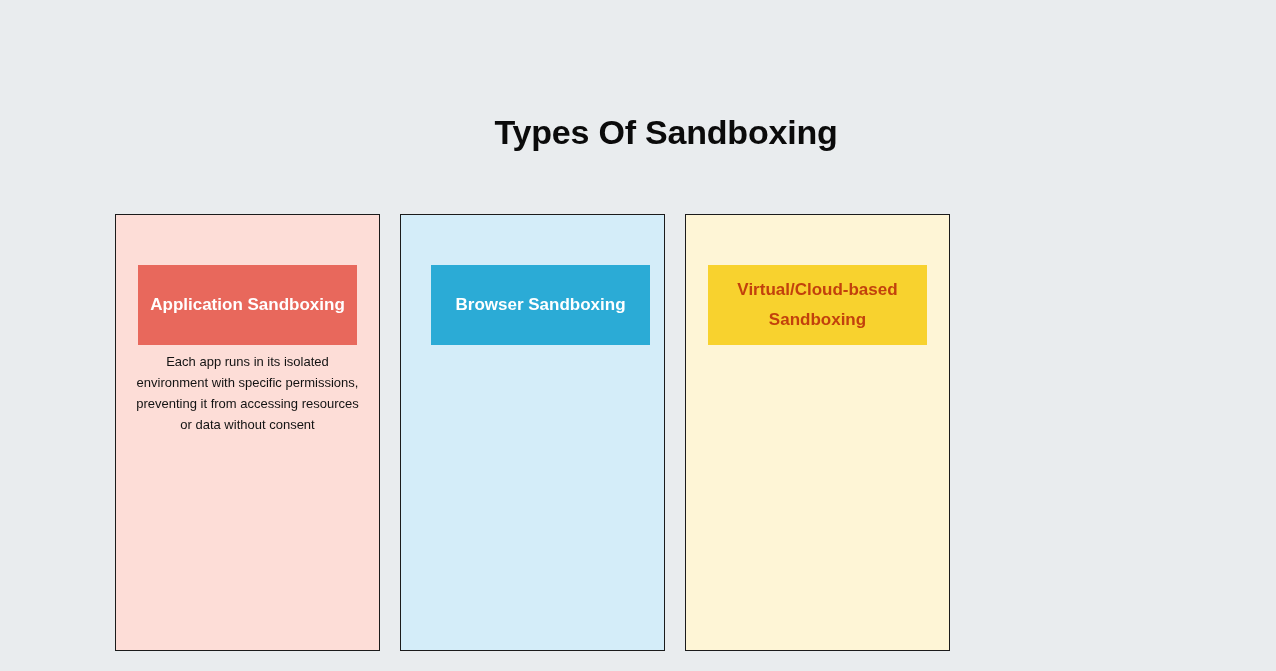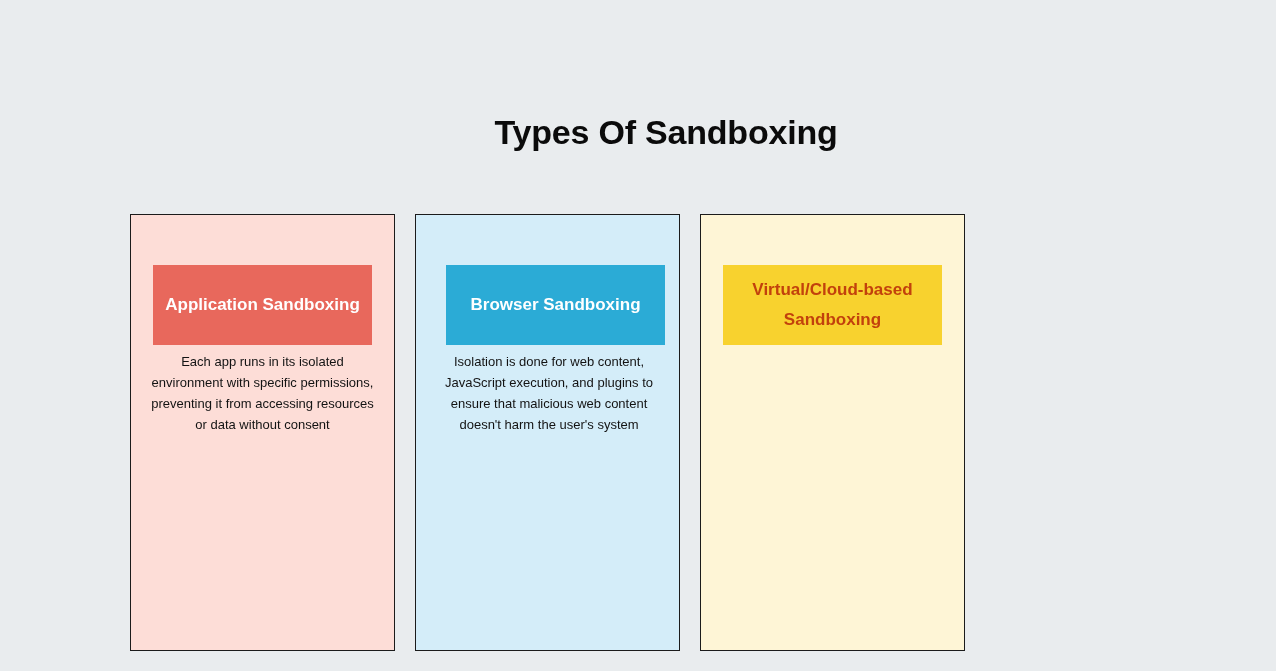--- a/index.html
+++ b/index.html
@@ -31,21 +31,21 @@
     font-weight: bold;
     letter-spacing: -0.2px;
     color: #0b0b0b;
     text-align: center;
     line-height: 1.2;
   }
 
   .cards-row {
     position: absolute;
     top: 172px;
-    left: 88px;
+    left: 73px;
     width: 1117px;
     height: 355px;
     display: flex;
     gap: 20px;
   }
 
   .card {
     width: 265px;
     height: 437px;
     border: 1.6px solid #1b1b1b;
@@ -88,21 +88,20 @@
 
   <div class="cards-row">
 
     <div class="card" style="background: rgb(253, 221, 215); border-color: rgb(27, 27, 27);">
       <div class="card-header" style="background: rgb(232, 104, 92); color: rgb(255, 255, 255);">Application Sandboxing</div>
       <div class="card-body">Each app runs in its isolated environment with specific permissions, preventing it from accessing resources or data without consent</div>
     </div>
 
     <div class="card" style="background: rgb(212, 237, 249); border-color: rgb(27, 27, 27); align-items: flex-end;">
       <div class="card-header" style="background: rgb(43, 171, 214); color: rgb(255, 255, 255);">Browser Sandboxing</div>
-      <div class="card-body">Isolation is done for web content, JavaScript execution, and plugins to ensure that malicious web content doesn't harm the user's system</div>
     </div>
 
     <div class="card" style="background: rgb(254, 245, 214); border-color: rgb(27, 27, 27);">
       <div class="card-header" style="background: rgb(248, 210, 46); color: #c2410c;">Virtual/Cloud-based Sandboxing</div>
     </div>
 
 
   </div>
 </div>
 

